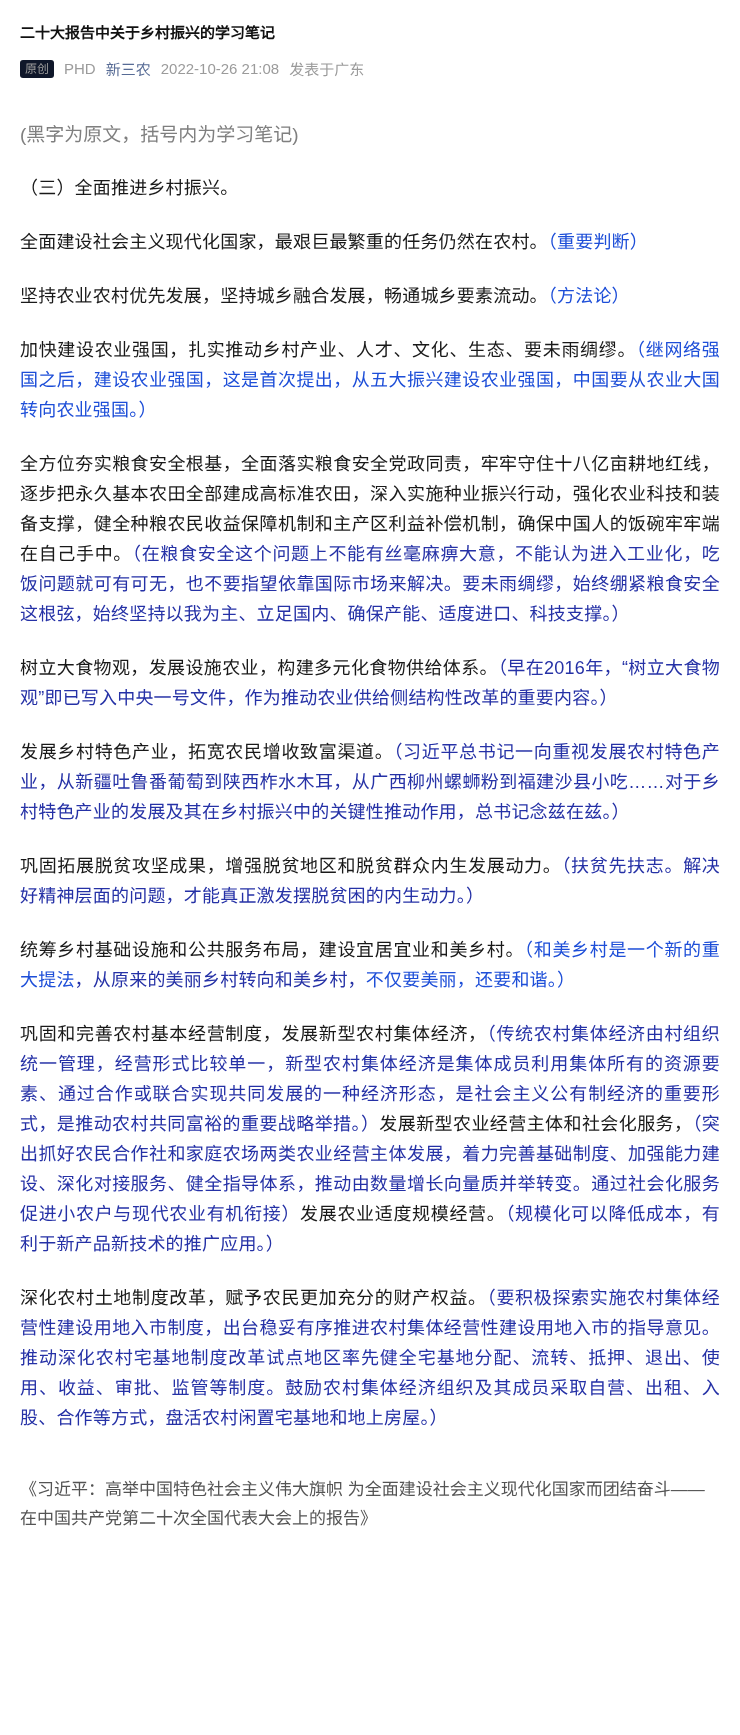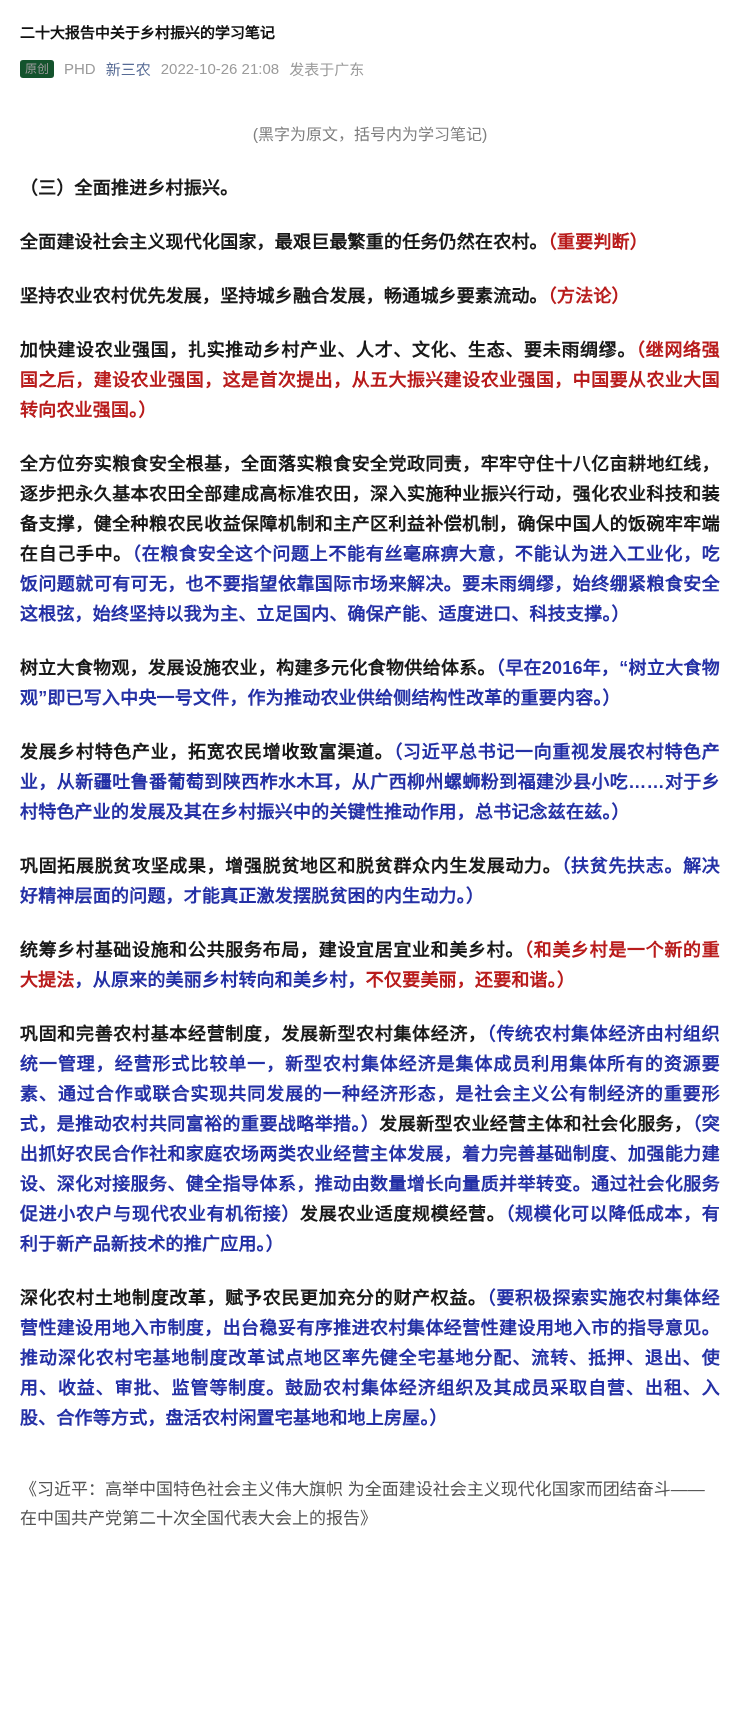--- a/index.html
+++ b/index.html
@@ -25,47 +25,47 @@
     align-items: center;
     gap: 10px;
     margin-top: 15px;
     font-size: 15px;
     color: #9b9b9b;
     white-space: nowrap;
   }
   .badge {
     font-size: 12px;
     color: #9a9a9a;
-    background: #14532d;
+    background: #0f172a;
     border-radius: 3px;
     padding: 1px 5px;
     line-height: 16px;
   }
   .account { color: #576b95; cursor: pointer; }
 
   .intro-note {
-    text-align: center;
+    text-align: left;
     color: #7f7f7f;
-    font-size: 16px;
+    font-size: 19px;
     font-weight: 400;
     margin-top: 42px;
     line-height: 28px;
   }
 
   .article { margin-top: 6px; }
   .para {
     font-size: 18px;
-    font-weight: 700;
+    font-weight: 400;
     line-height: 30px;
     margin: 24px 0;
     text-align: justify;
     letter-spacing: 0.2px;
   }
   .para span.black { color: #191919; }
-  .para span.red   { color: #b91c1c; }
+  .para span.red   { color: #1d4ed8; }
   .para span.blue  { color: #2531a6; }
 
   .reference {
     font-size: 17px;
     font-weight: 400;
     color: #545454;
     line-height: 29px;
     margin-top: 42px;
     text-align: left;
   }

